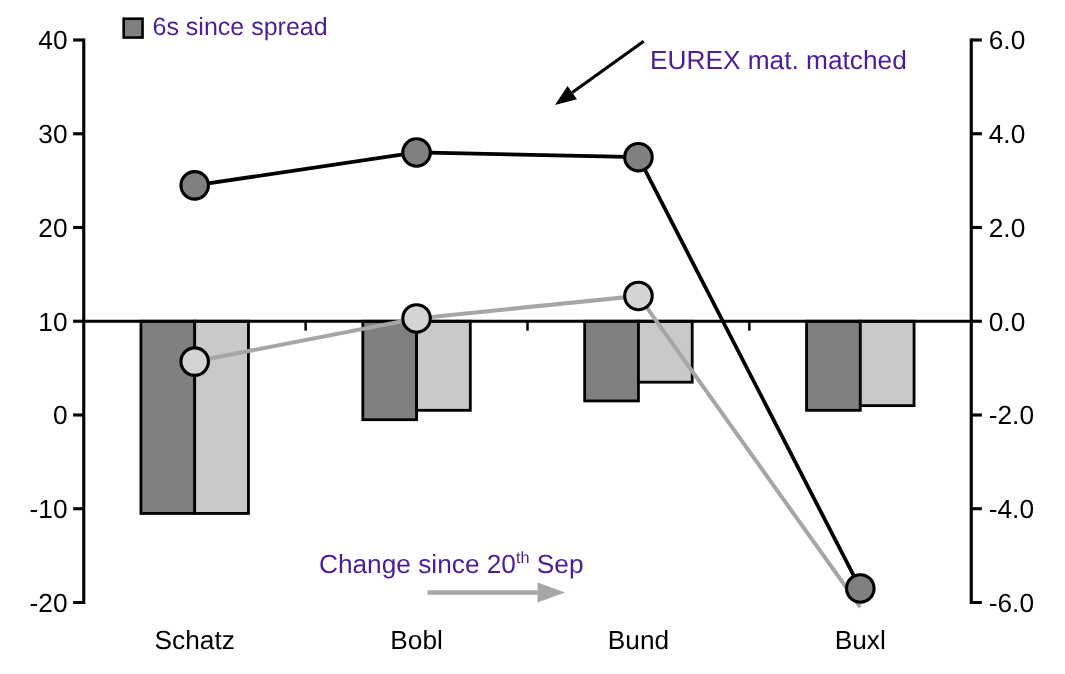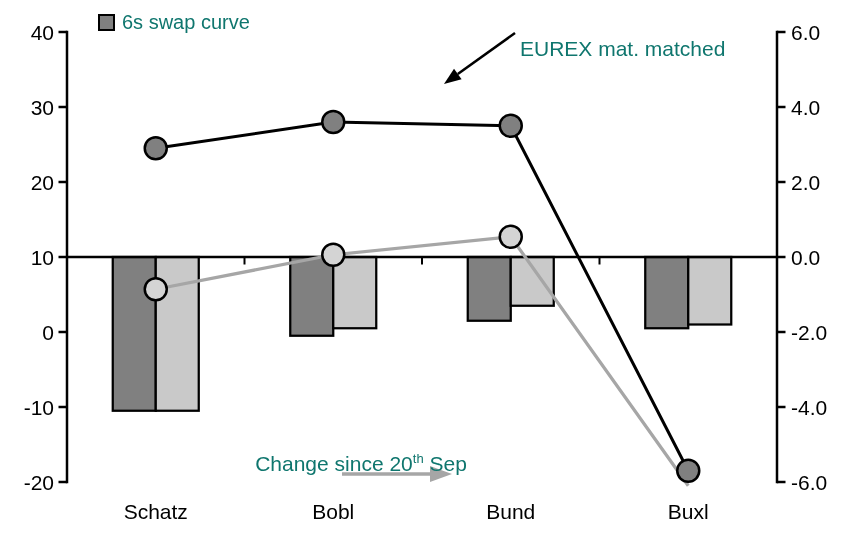--- a/index.html
+++ b/index.html
@@ -1,24 +1,24 @@
 <!DOCTYPE html>
 <html><head>
 <meta charset="utf-8">
 <style>
   html,body{margin:0;padding:0;background:#fff;}
   .stage{position:relative;width:852px;height:539px;background:#ffffff;overflow:hidden;
-         font-family:"Liberation Sans",sans-serif;color:#0f766e;}
+         font-family:"Liberation Sans",sans-serif;color:#4c1d95;}
   .stage svg{position:absolute;left:0;top:0;}
   svg text{font-family:"Liberation Sans",sans-serif;font-size:21px;fill:#000000;}
   .legend{position:absolute;left:98px;top:11px;}
   .legend-row{display:flex;align-items:center;margin-bottom:9px;font-size:20px;line-height:23px;}
   .swatch{width:13px;height:13px;border:2px solid #000;margin-right:7px;flex:0 0 auto;}
   .eurex-label{position:absolute;left:520px;top:17px;font-size:21px;line-height:28px;text-align:left;margin-top:18px;}
-  .change-label{position:absolute;left:361px;top:452px;transform:translateX(-50%);
+  .change-label{position:absolute;left:361px;top:440px;transform:translateX(-50%);
                 font-size:21px;white-space:nowrap;}
   .change-label sup{font-size:13px;line-height:0;}
 </style>
 </head>
 <body>
 
 <div class="stage">
 
   <svg width="852" height="539" viewBox="0 0 852 539">
       <rect x="112.75" y="257" width="43" height="153.75" fill="#808080" stroke="#000000" stroke-width="2.25"></rect>
@@ -78,21 +78,21 @@
       <circle cx="688.25" cy="470.75" r="11" fill="#808080" stroke="#000" stroke-width="2.5"></circle>
       <line x1="515" y1="33" x2="457.80714079290726" y2="74.08219464171451" stroke="#000000" stroke-width="2.5"></line>
       <polygon points="444,84 454.01503874415107,68.80299375030879 461.59924284166345,79.36139553312023" fill="#000000"></polygon>
       <line x1="342" y1="474" x2="430" y2="474" stroke="#a6a6a6" stroke-width="3.5"></line>
       <polygon points="452,474 430,482 430,466" fill="#a6a6a6"></polygon>
     </svg>
 
   <div class="legend">
     <div class="legend-row">
       <span class="swatch" style="background: rgb(128, 128, 128);"></span>
-      <span>6s swap curve</span>
+      <span>6s since spread</span>
     </div>
   </div>
 
   <div class="eurex-label">
     <div>EUREX mat. matched</div>
   </div>
 
   <div class="change-label"><span>Change since 20</span><sup>th</sup><span> Sep</span></div>
 
 </div>

